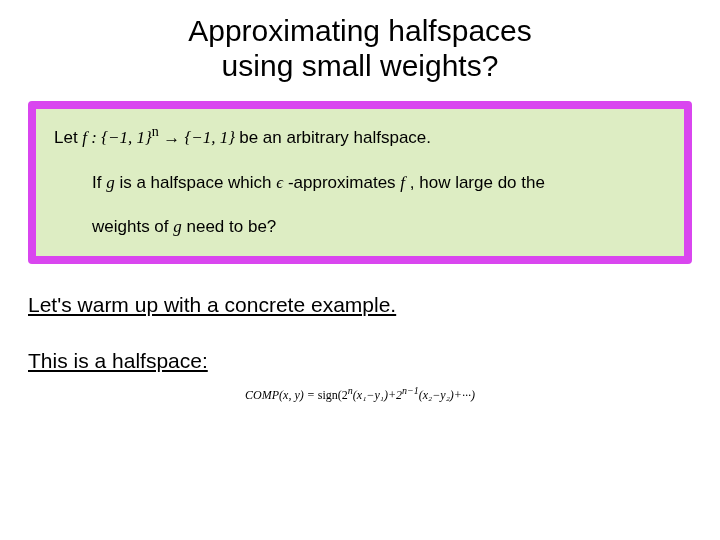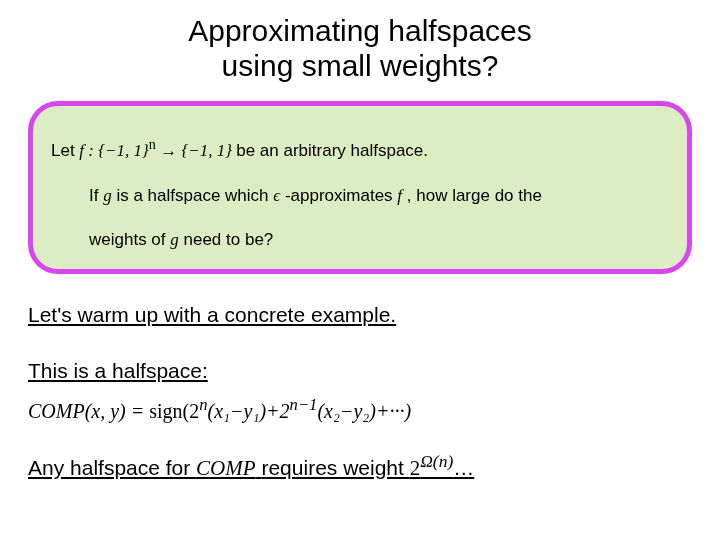--- a/index.html
+++ b/index.html
@@ -16,24 +16,24 @@
     padding: 10px 28px 20px 28px;
   }
   .title {
     text-align: center;
     font-size: 30px;
     line-height: 1.15;
     margin: 4px 0 18px 0;
     font-weight: normal;
   }
   .question-box {
-    border: 5px solid #d946ef;
-    border-radius: 30px;
+    border: 8px solid #d946ef;
+    border-radius: 4px;
     background: #ddedc3;
-    padding: 26px 18px 14px 18px;
+    padding: 10px 18px 14px 18px;
     font-size: 17px;
     line-height: 1.7;
   }
   .question-box .line2 {
     padding-left: 38px;
     margin-top: 16px;
   }
   .body-text {
     font-size: 21px;
     line-height: 1.4;
@@ -43,22 +43,23 @@
     margin-top: 26px;
   }
   .math {
     font-family: "Times New Roman", Times, serif;
     font-style: italic;
   }
   .upright {
     font-style: normal;
   }
   .comp-eq {
+    text-align: center;
     margin-top: 10px;
-    font-size: 20px;
+    font-size: 12px;
   }
   .indent {
     padding-left: 48px;
   }
   .nowrap { white-space: nowrap; }
 </style>
 </head>
 <body>
 
 <div class="slide">
@@ -95,21 +96,15 @@
   <div class="body-text row">Let's warm up with a concrete example.</div>
 
 
   <div class="body-text row">This is a halfspace:</div>
 
   <div class="comp-eq math">
     <span>COMP(x, y) = </span><span class="upright">sign(2</span><sup>n</sup><span>(x₁−y₁)+2</span><sup>n−1</sup><span>(x₂−y₂)+···)</span>
   </div>
 
   <div class="body-text row">
-    <div>
-      <span>Any halfspace  for </span>
-      <span class="math">COMP</span>
-      <span> requires weight </span>
-      <span class="math nowrap"><span class="upright">2</span><sup>Ω(n)</sup></span><span>…</span>
-    </div>
   </div>
 
 </div>
 
 </body></html>

